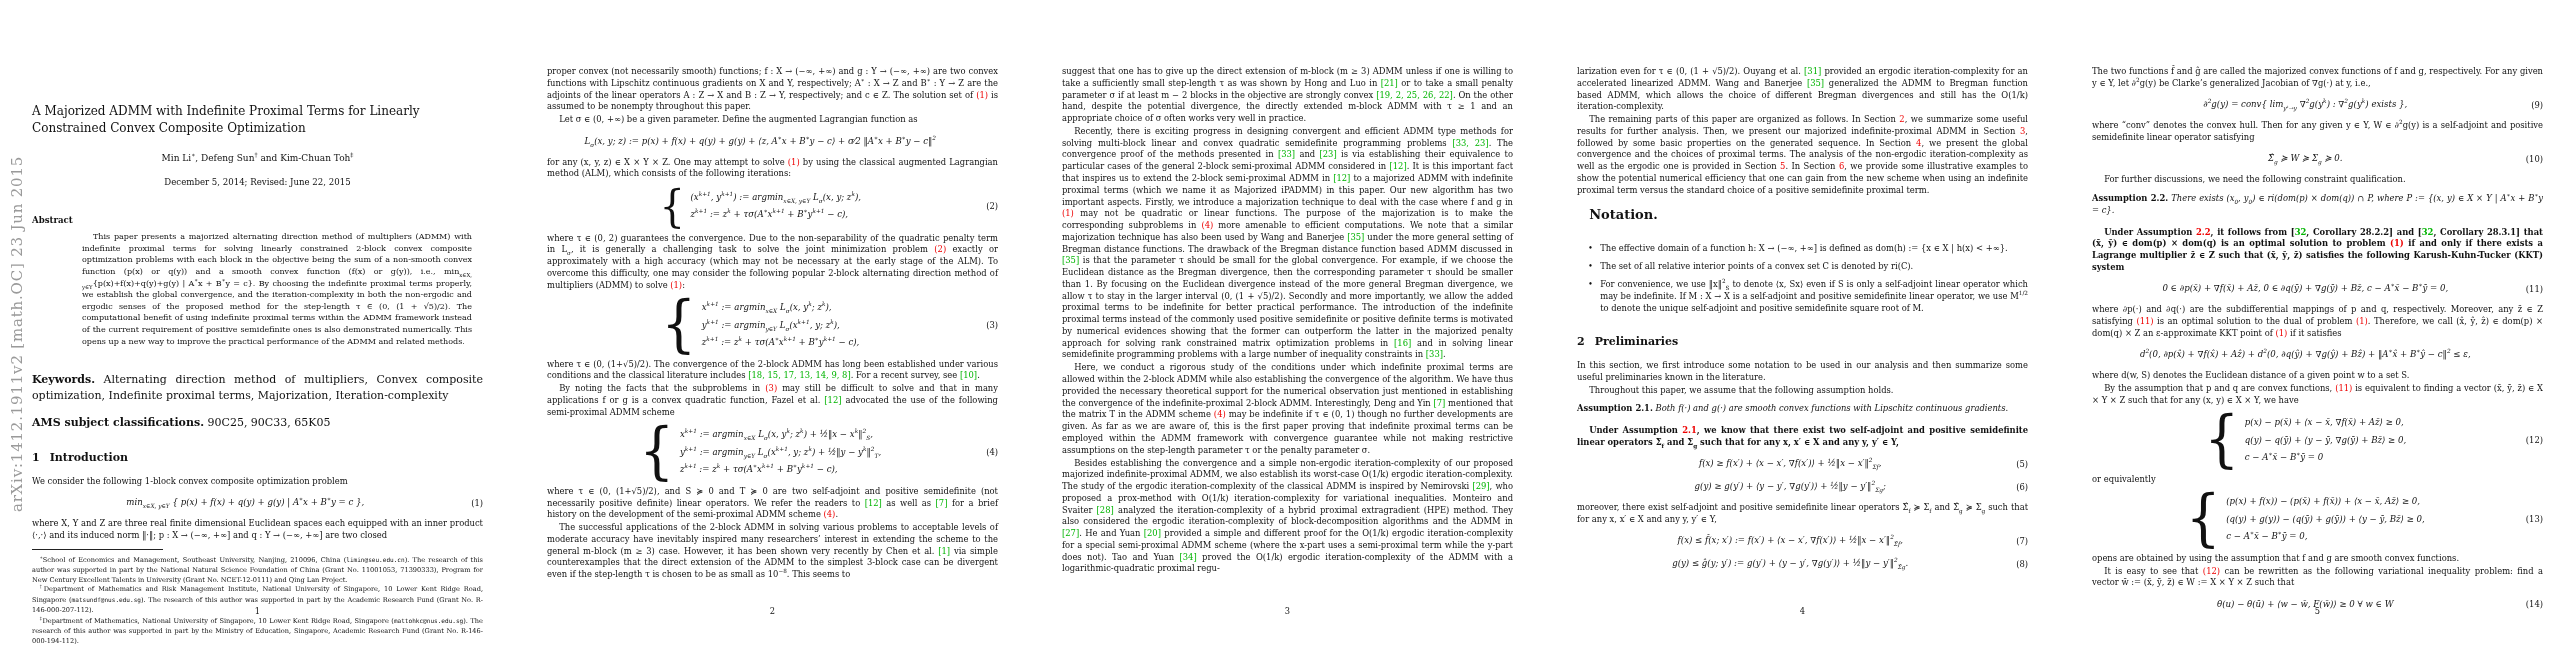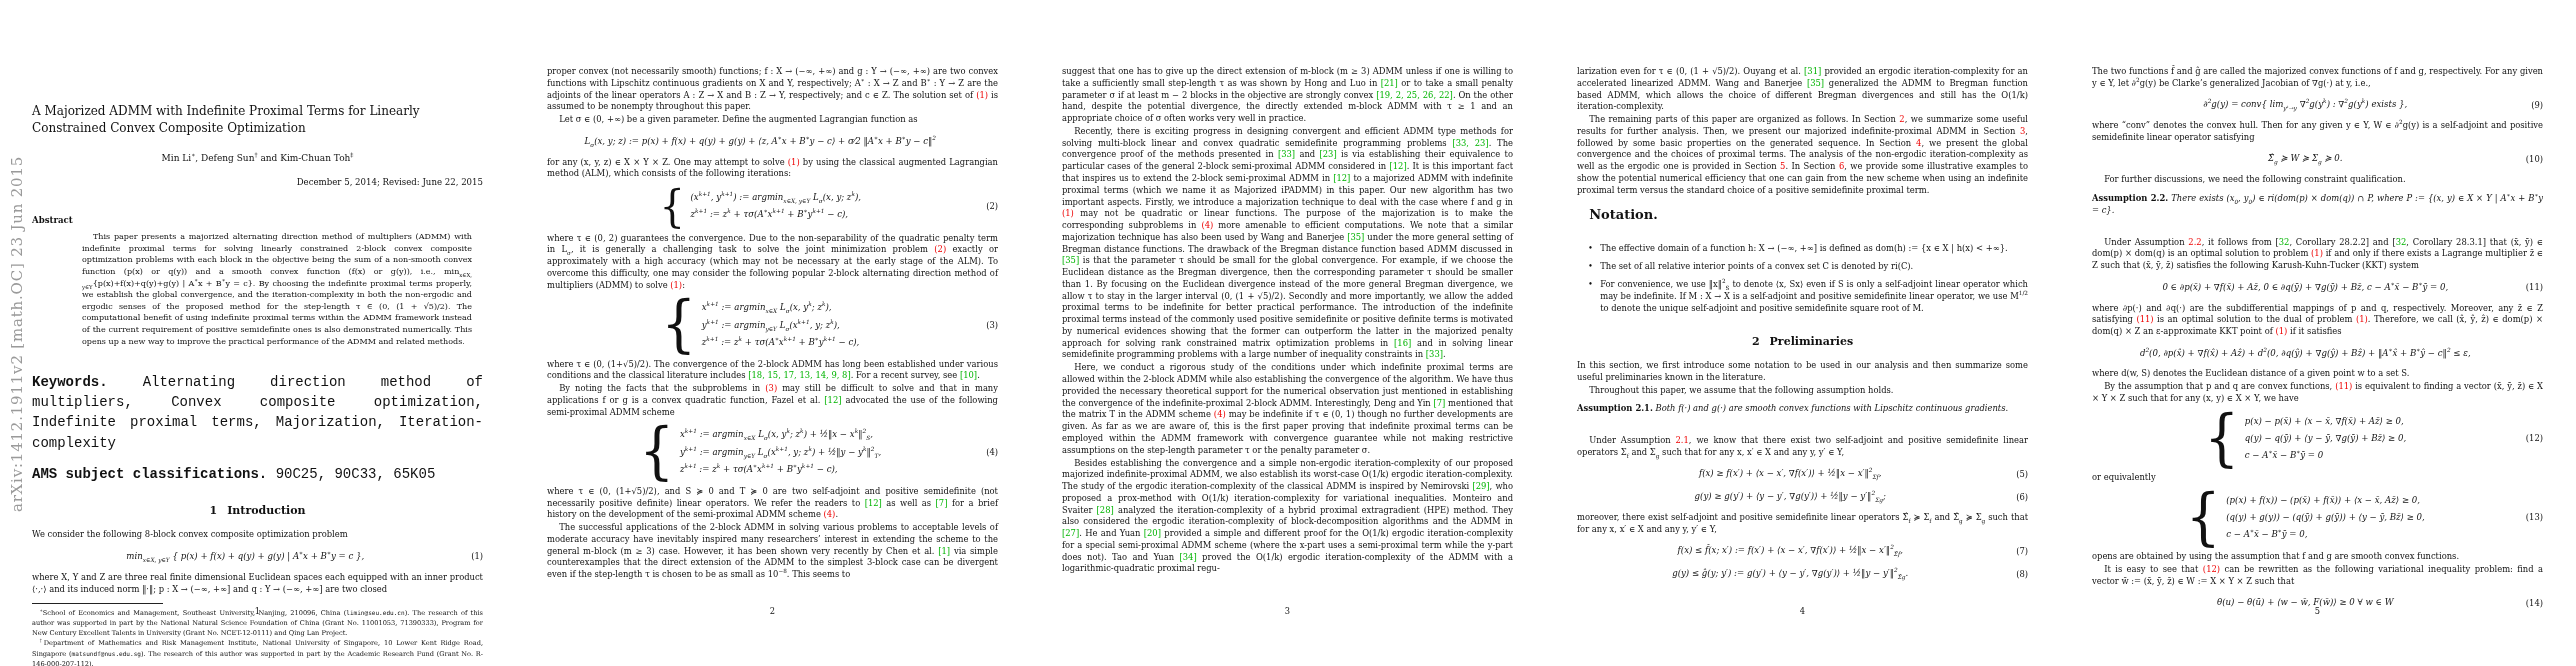--- a/index.html
+++ b/index.html
@@ -8,31 +8,31 @@
   #strip{display:flex;width:2576px;height:667px;}
   .page{width:515px;height:667px;box-sizing:border-box;padding:0 32px;
         position:relative;background:#fff;flex:0 0 auto;}
   .content{position:relative;}
   .pad-body{padding-top:66px;}
   .pad-title{padding-top:103px;}
 
   
   .p{font-size:8.4px;line-height:1.40;text-align:justify;margin:0 0 1.1px 0;}
   .p.ind{text-indent:12.2px;}
-  .p.sp{margin-top:20px;}
+  .p.sp{margin-top:10px;font-weight:bold;}
   .title{font-size:12px;line-height:1.4;text-align:left;}
   .authors{font-size:9px;text-align:center;margin-top:16.7px;}
-  .date{font-size:8.6px;text-align:right;margin-top:13.3px;}
+  .date{font-size:8.6px;text-align:center;margin-top:13.3px;}
   .absh{font-size:8.6px;font-weight:bold;text-align:left;margin-top:28px;}
   .abs{font-size:8px;line-height:1.45;text-align:justify;
        margin:6.7px 11px 0 50px;text-indent:11px;}
-  .kv{font-size:14px;line-height:1.45;margin-top:24.5px;text-align:justify;font-family:Liberation Mono, monospace;}
+  .kv{font-size:11px;line-height:1.45;margin-top:24.5px;text-align:justify;}
   .kv.ams{margin-top:11px;}
   .kv b{font-weight:bold;}
-  .sec{font-size:11px;font-weight:bold;margin-top:20px;margin-bottom:12.2px;text-align:center;}
+  .sec{font-size:11px;font-weight:bold;margin-top:20px;margin-bottom:12.2px;}
   .sec .secnum{margin-right:10px;}
   .notation{font-size:13px;font-weight:bold;margin-top:10px;margin-bottom:21px;text-indent:12.2px;}
   .bullet{font-size:8.4px;line-height:1.40;text-align:justify;
           margin:6.7px 0 6.7px 11px;display:flex;}
   .bullet .dot{width:12.2px;flex:0 0 auto;}
   .bullet .btxt{flex:1;}
   .assume{font-size:8.4px;line-height:1.42;text-align:justify;margin-top:6.7px;}
   .assume b{font-weight:bold;font-style:normal;}
   .assume i{font-style:italic;}
 
@@ -74,21 +74,21 @@
     <div class="watermark">arXiv:1412.1911v2  [math.OC]  23 Jun 2015</div>
     <div class="content pad-title">
         <div class="title">A Majorized ADMM with Indefinite Proximal Terms for Linearly<br>Constrained Convex Composite Optimization</div>
         <div class="authors">Min Li<sup>∗</sup>,   Defeng Sun<sup>†</sup>  and   Kim-Chuan Toh<sup>‡</sup></div>
         <div class="date">December 5, 2014;   Revised: June 22, 2015</div>
         <div class="absh">Abstract</div>
         <div class="abs">This paper presents a majorized alternating direction method of multipliers (ADMM) with indefinite proximal terms for solving linearly constrained 2-block convex composite optimization problems with each block in the objective being the sum of a non-smooth convex function (p(x) or q(y)) and a smooth convex function (f(x) or g(y)), i.e., min<sub>x∈X, y∈Y</sub>{p(x)+f(x)+q(y)+g(y) | A<sup>∗</sup>x + B<sup>∗</sup>y = c}. By choosing the indefinite proximal terms properly, we establish the global convergence, and the iteration-complexity in both the non-ergodic and ergodic senses of the proposed method for the step-length τ ∈ (0, (1 + √5)/2). The computational benefit of using indefinite proximal terms within the ADMM framework instead of the current requirement of positive semidefinite ones is also demonstrated numerically. This opens up a new way to improve the practical performance of the ADMM and related methods.</div>
         <div class="kv "><b>Keywords.</b>  Alternating direction method of multipliers, Convex composite optimization, Indefinite proximal terms, Majorization, Iteration-complexity</div>
         <div class="kv ams"><b>AMS subject classifications.</b>  90C25, 90C33, 65K05</div>
         <div class="sec"><span class="secnum">1</span><span>Introduction</span></div>
-        <div class="p">We consider the following 8-block convex composite optimization problem</div>
+        <div class="p">We consider the following 1-block convex composite optimization problem</div>
         <div class="eq">
           <div class="eqbody">min<sub>x∈X, y∈Y</sub> { p(x) + f(x) + q(y) + g(y)  |  A<sup>∗</sup>x + B<sup>∗</sup>y = c },</div>
           <div class="eqnum">(1)</div>
         </div>
         <div class="p">where X, Y and Z are three real finite dimensional Euclidean spaces each equipped with an inner product ⟨·,·⟩ and its induced norm ‖·‖; p : X → (−∞, +∞] and q : Y → (−∞, +∞] are two closed</div>
         <hr class="frule">
         <div class="fn"><sup>∗</sup>School of Economics and Management, Southeast University, Nanjing, 210096, China (<span class="tt">limin@seu.edu.cn</span>). The research of this author was supported in part by the National Natural Science Foundation of China (Grant No. 11001053, 71390333), Program for New Century Excellent Talents in University (Grant No. NCET-12-0111) and Qing Lan Project.</div>
         <div class="fn"><sup>†</sup>Department of Mathematics and Risk Management Institute, National University of Singapore, 10 Lower Kent Ridge Road, Singapore (<span class="tt">matsundf@nus.edu.sg</span>). The research of this author was supported in part by the Academic Research Fund (Grant No. R-146-000-207-112).</div>
         <div class="fn"><sup>‡</sup>Department of Mathematics, National University of Singapore, 10 Lower Kent Ridge Road, Singapore (<span class="tt">mattohkc@nus.edu.sg</span>). The research of this author was supported in part by the Ministry of Education, Singapore, Academic Research Fund (Grant No. R-146-000-194-112).</div>
       </div>

